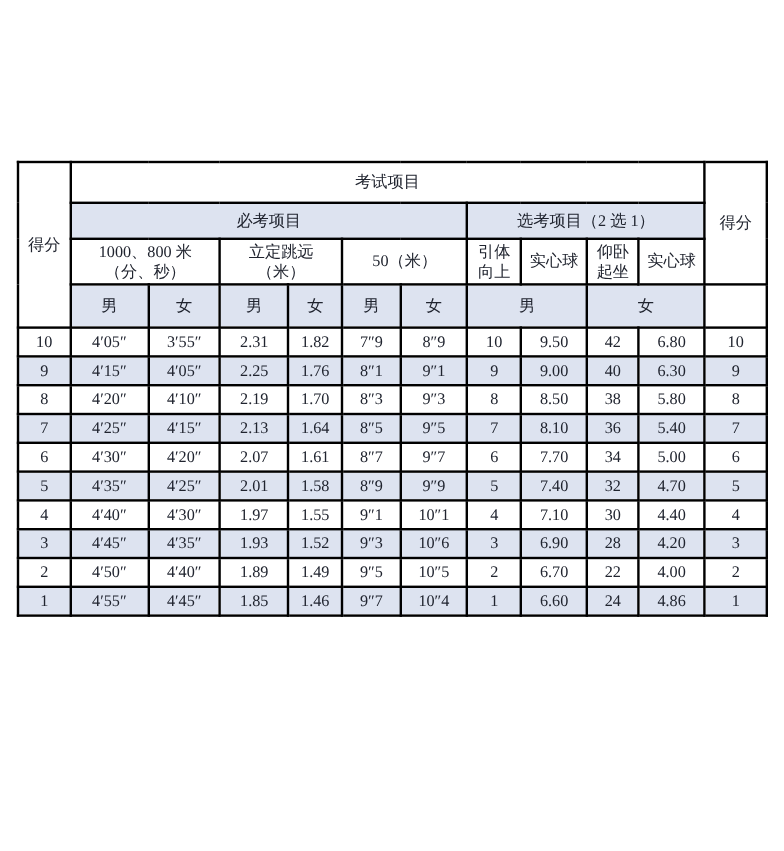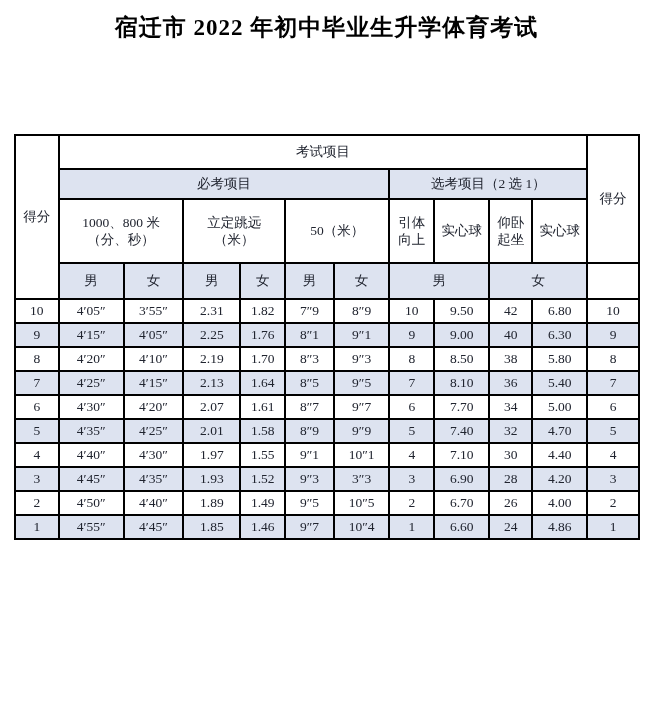--- a/index.html
+++ b/index.html
@@ -38,37 +38,36 @@
     text-align:center;
     vertical-align:middle;
     padding:0;
     font-weight:normal;
     font-size:13.5px;
     color:var(--text);
     overflow:hidden;
   }
   tr.hrow1{height:34px;}
   tr.hrow2{height:30px;}
-  tr.hrow3{height:64px;}
+  tr.hrow3{height:38px;}
   tr.hrow4{height:36px;}
   tbody tr{height:24px;}
   th.exam-items{font-weight:bold;font-size:14.5px;}
   .cn{font-size:14px;margin-left:28px;}
   .shade{background:var(--shade);}
   tbody tr:nth-child(even) td{background:var(--shade);}
   .two-line span{display:block;line-height:17px;}
   .score-head{font-size:14px;}
 </style>
 </head>
 <body>
 
 <div class="page">
 
   <div class="title">
-    <span class="tline">宿迁市 2022 年初中毕业生升学体育考试</span>
   </div>
 
   <table class="score">
     <colgroup>
       <col style="width:7.0%">
       <col style="width:10.4%">
       <col style="width:9.6%">
       <col style="width:9.1%">
       <col style="width:7.2%">
       <col style="width:7.8%">
@@ -228,39 +227,39 @@
     <td>4</td>
   </tr>
 
   <tr>
     <td>3</td>
     <td>4′45″</td>
     <td>4′35″</td>
     <td>1.93</td>
     <td>1.52</td>
     <td>9″3</td>
-    <td>3″3</td>
+    <td>10″6</td>
     <td>3</td>
     <td>6.90</td>
     <td>28</td>
     <td>4.20</td>
     <td>3</td>
   </tr>
 
   <tr>
     <td>2</td>
     <td>4′50″</td>
     <td>4′40″</td>
     <td>1.89</td>
     <td>1.49</td>
     <td>9″5</td>
     <td>10″5</td>
     <td>2</td>
     <td>6.70</td>
-    <td>26</td>
+    <td>22</td>
     <td>4.00</td>
     <td>2</td>
   </tr>
 
   <tr>
     <td>1</td>
     <td>4′55″</td>
     <td>4′45″</td>
     <td>1.85</td>
     <td>1.46</td>

